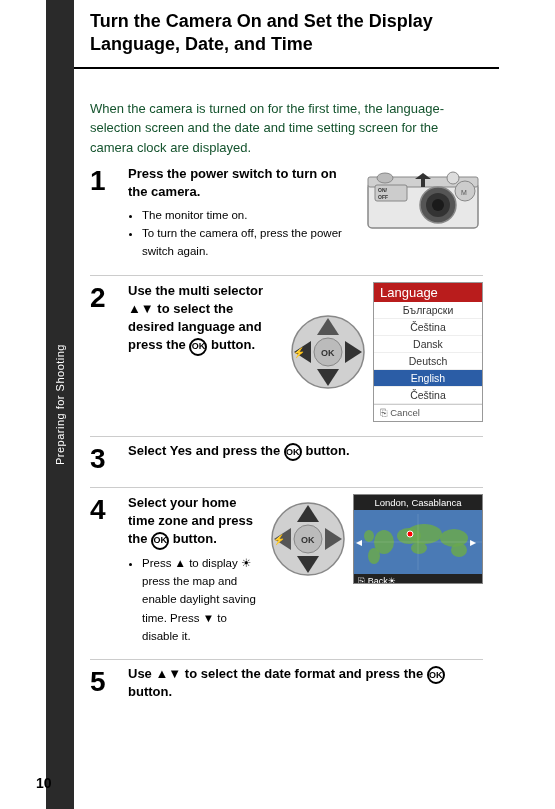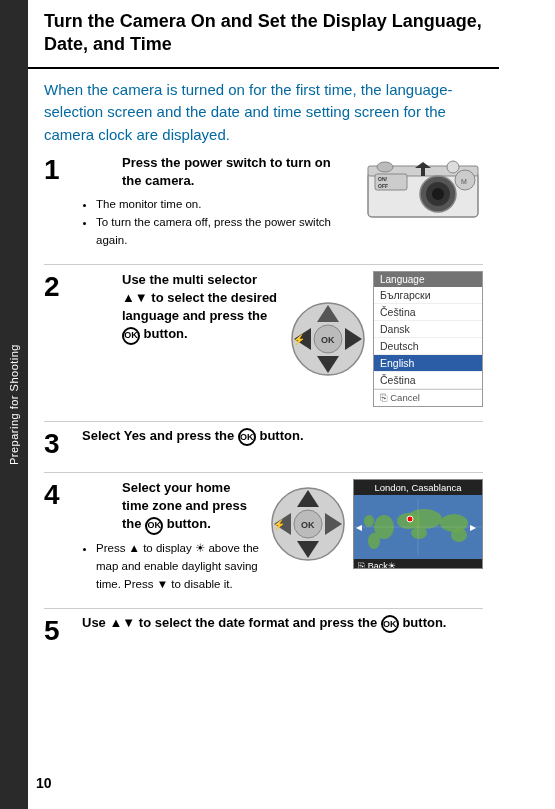--- a/index.html
+++ b/index.html
@@ -10,20 +10,21 @@
       width: 555px;
       min-height: 809px;
       position: relative;
       overflow: hidden;
     }
 
     .page-wrapper {
       display: flex;
       width: 499px;
       min-height: 809px;
+      padding-left: 46px;
     }
 
     .sidebar {
       width: 28px;
       background: #2a2a2a;
       display: flex;
       align-items: center;
       justify-content: center;
       flex-shrink: 0;
       position: relative;
@@ -52,23 +53,24 @@
     }
 
     .page-header h1 {
       font-size: 18px;
       font-weight: bold;
       line-height: 1.3;
     }
 
     .intro-text {
       padding: 10px 16px 8px 16px;
-      font-size: 15px;
+      font-size: 13px;
       line-height: 1.5;
-      color: #0369a1;
+      color: #14532d;
+      margin-top: 20px;
     }
 
     .steps-container {
       padding: 0 16px;
     }
 
     .step {
       display: flex;
       align-items: flex-start;
       margin-bottom: 14px;
@@ -93,21 +95,20 @@
 
     .step-text {
       flex: 1;
     }
 
     .step-text p {
       font-size: 13px;
       font-weight: bold;
       line-height: 1.4;
       margin-bottom: 4px;
-      margin-left: 40px;
     }
 
     .step-text .bullet-list {
       list-style: disc;
       padding-left: 14px;
       font-size: 11.5px;
       font-weight: normal;
       line-height: 1.6;
       margin-top: 2px;
     }
@@ -118,31 +119,32 @@
 
     
     .language-panel {
       width: 110px;
       border: 1px solid #999;
       font-size: 10.5px;
       background: #fff;
     }
 
     .language-panel .lang-header {
-      background: #737373;
+      background: #b91c1c;
       color: #fff;
       padding: 2px 6px;
-      font-size: 10px;
+      font-size: 13px;
     }
 
     .language-panel .lang-item {
       padding: 2px 6px;
       border-bottom: 1px solid #eee;
       color: #333;
       font-size: 10.5px;
+      text-align: center;
     }
 
     .language-panel .lang-item.selected {
       background: #2b5da6;
       color: #fff;
     }
 
     .language-panel .lang-footer {
       padding: 2px 6px;
       font-size: 9.5px;
@@ -357,21 +359,21 @@
       </div>
 
       <hr class="step-divider">
 
       <div class="step">
         <div class="step-number">4</div>
         <div class="step-content">
           <div class="step-text">
             <p>Select your home time zone and press the <span class="ok-circle">OK</span> button.</p>
             <ul class="bullet-list">
-              <li>Press ▲ to display ☀ above the map and enable daylight saving time. Press ▼ to disable it.</li>
+              <li>Press ▲ to display ☀ press the map and enable daylight saving time. Press ▼ to disable it.</li>
             </ul>
           </div>
           <div class="step4-images">
 
             <svg class="dial-svg" viewBox="0 0 78 78">
               <circle cx="39" cy="39" r="36" fill="#d0d0d0" stroke="#888" stroke-width="1.5"></circle>
               <path d="M39,5 L50,22 L28,22 Z" fill="#333"></path>
               <path d="M39,73 L28,56 L50,56 Z" fill="#333"></path>
 
               <path d="M5,39 L22,28 L22,50 Z" fill="#555"></path>

